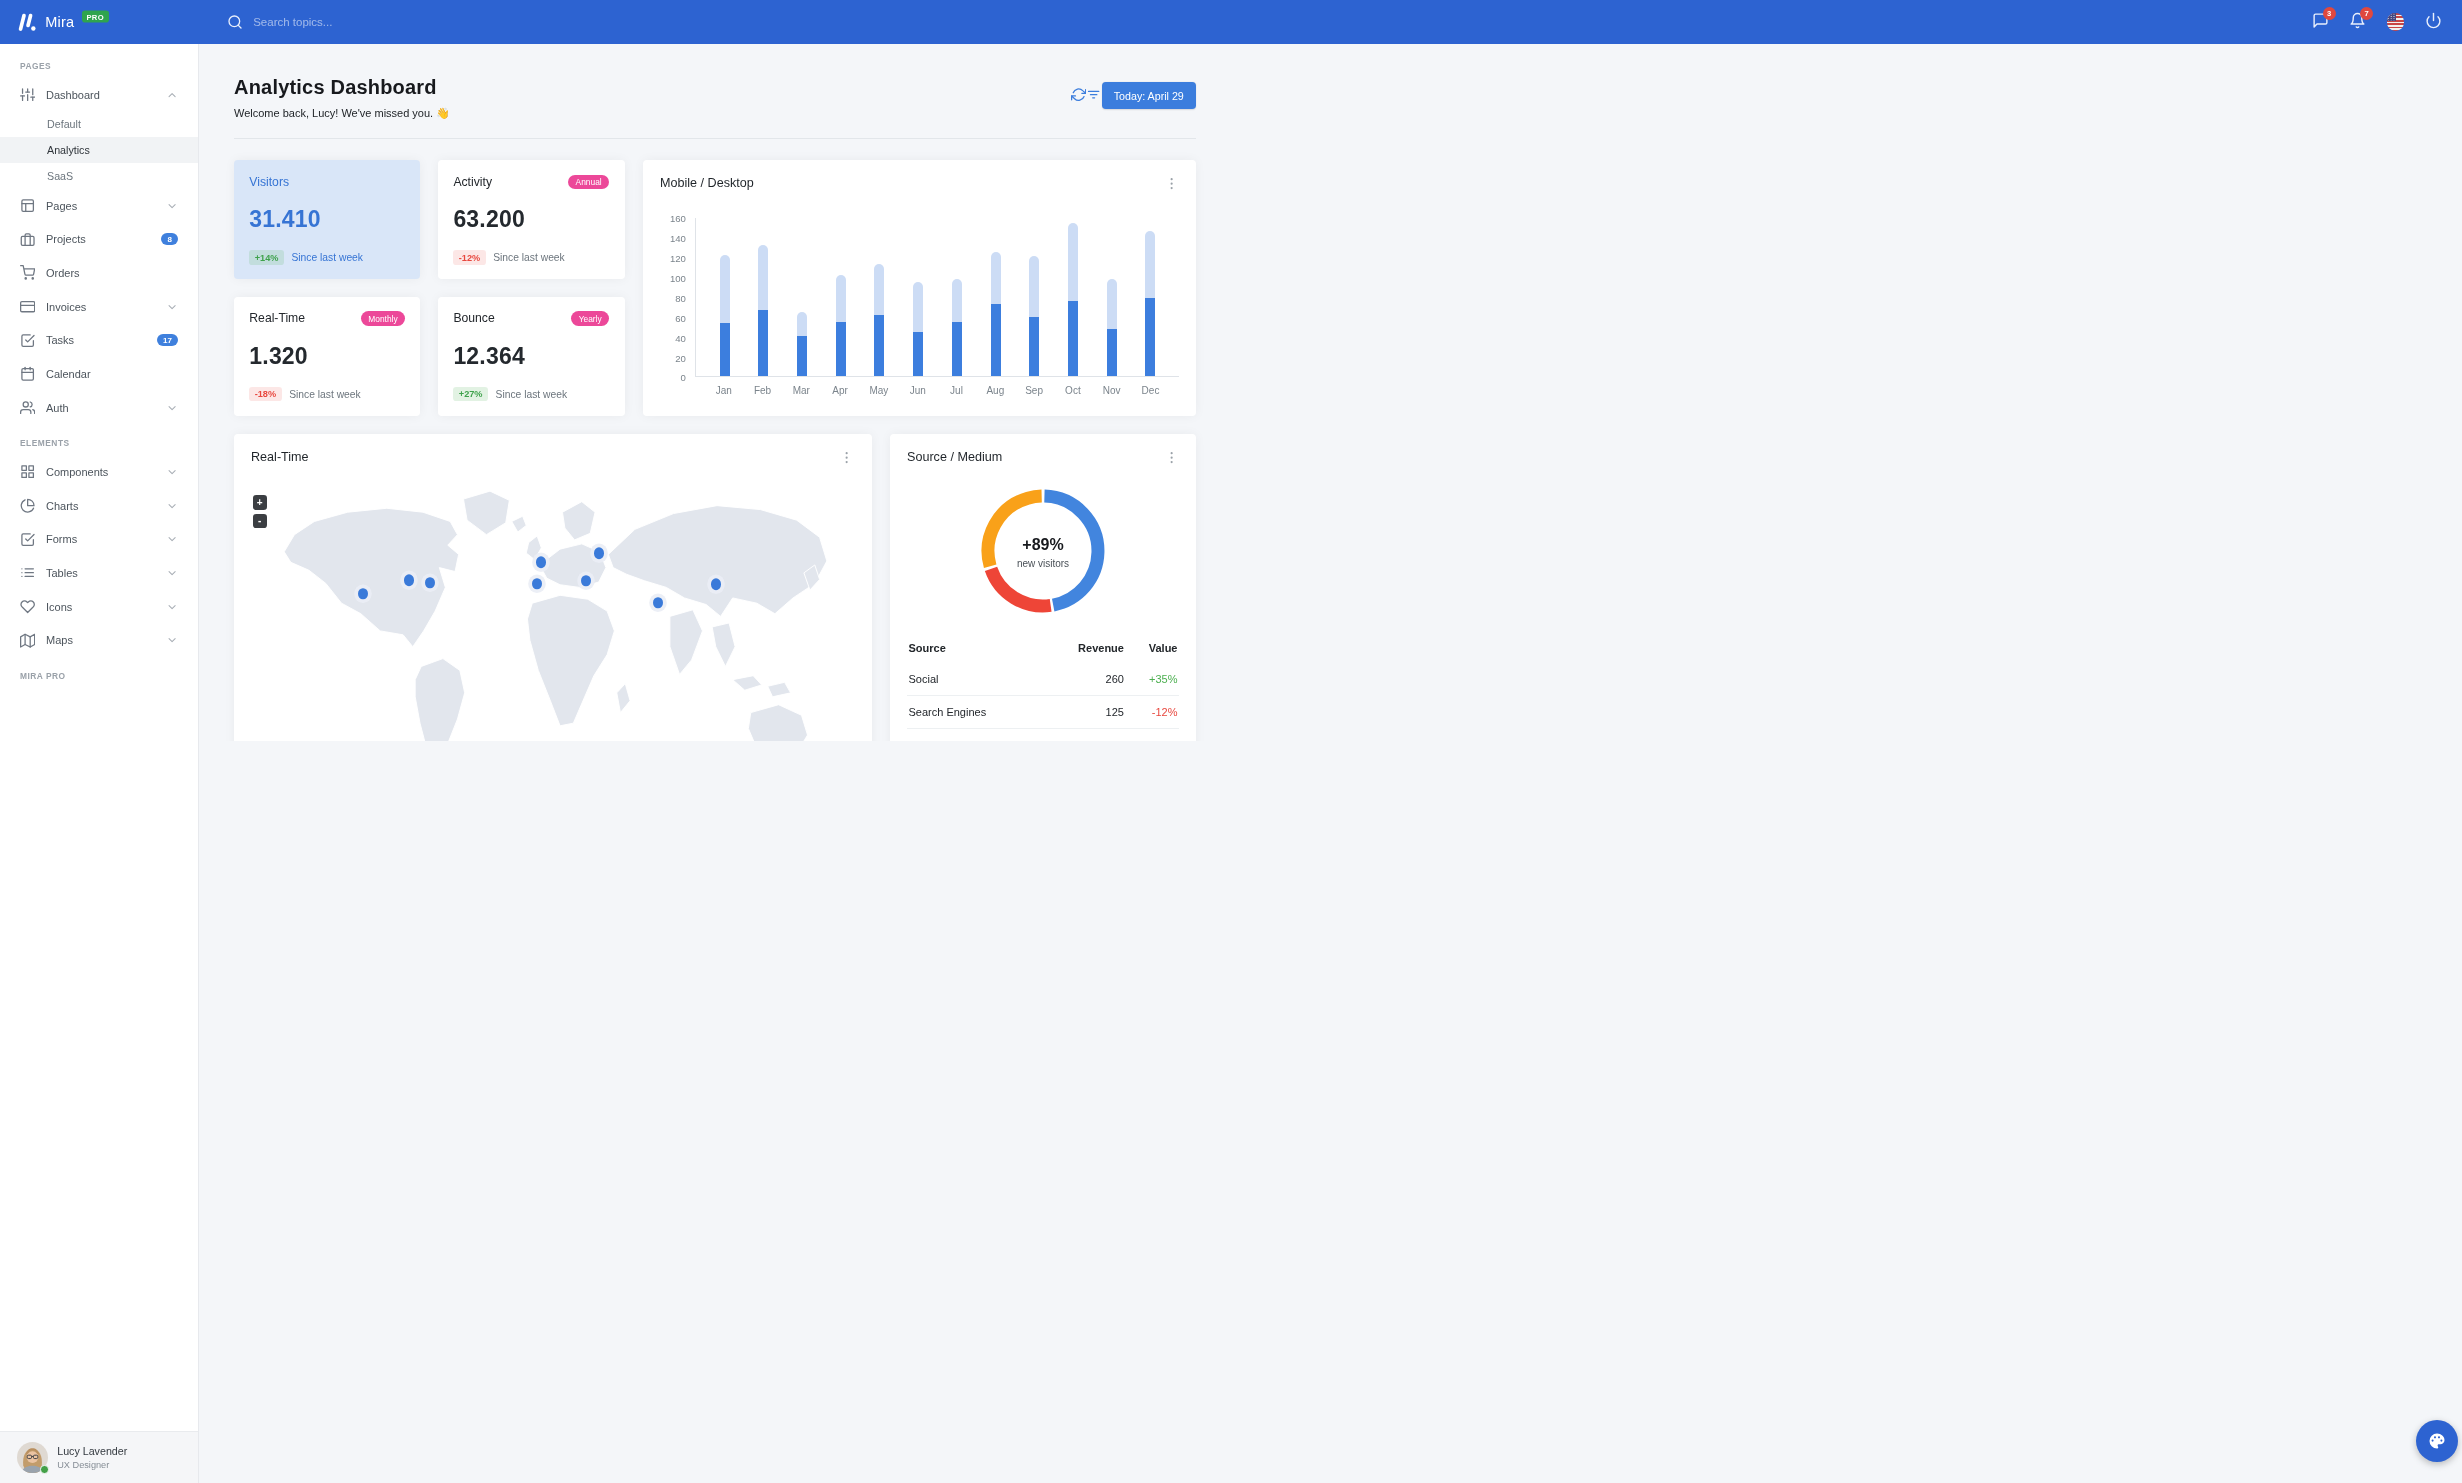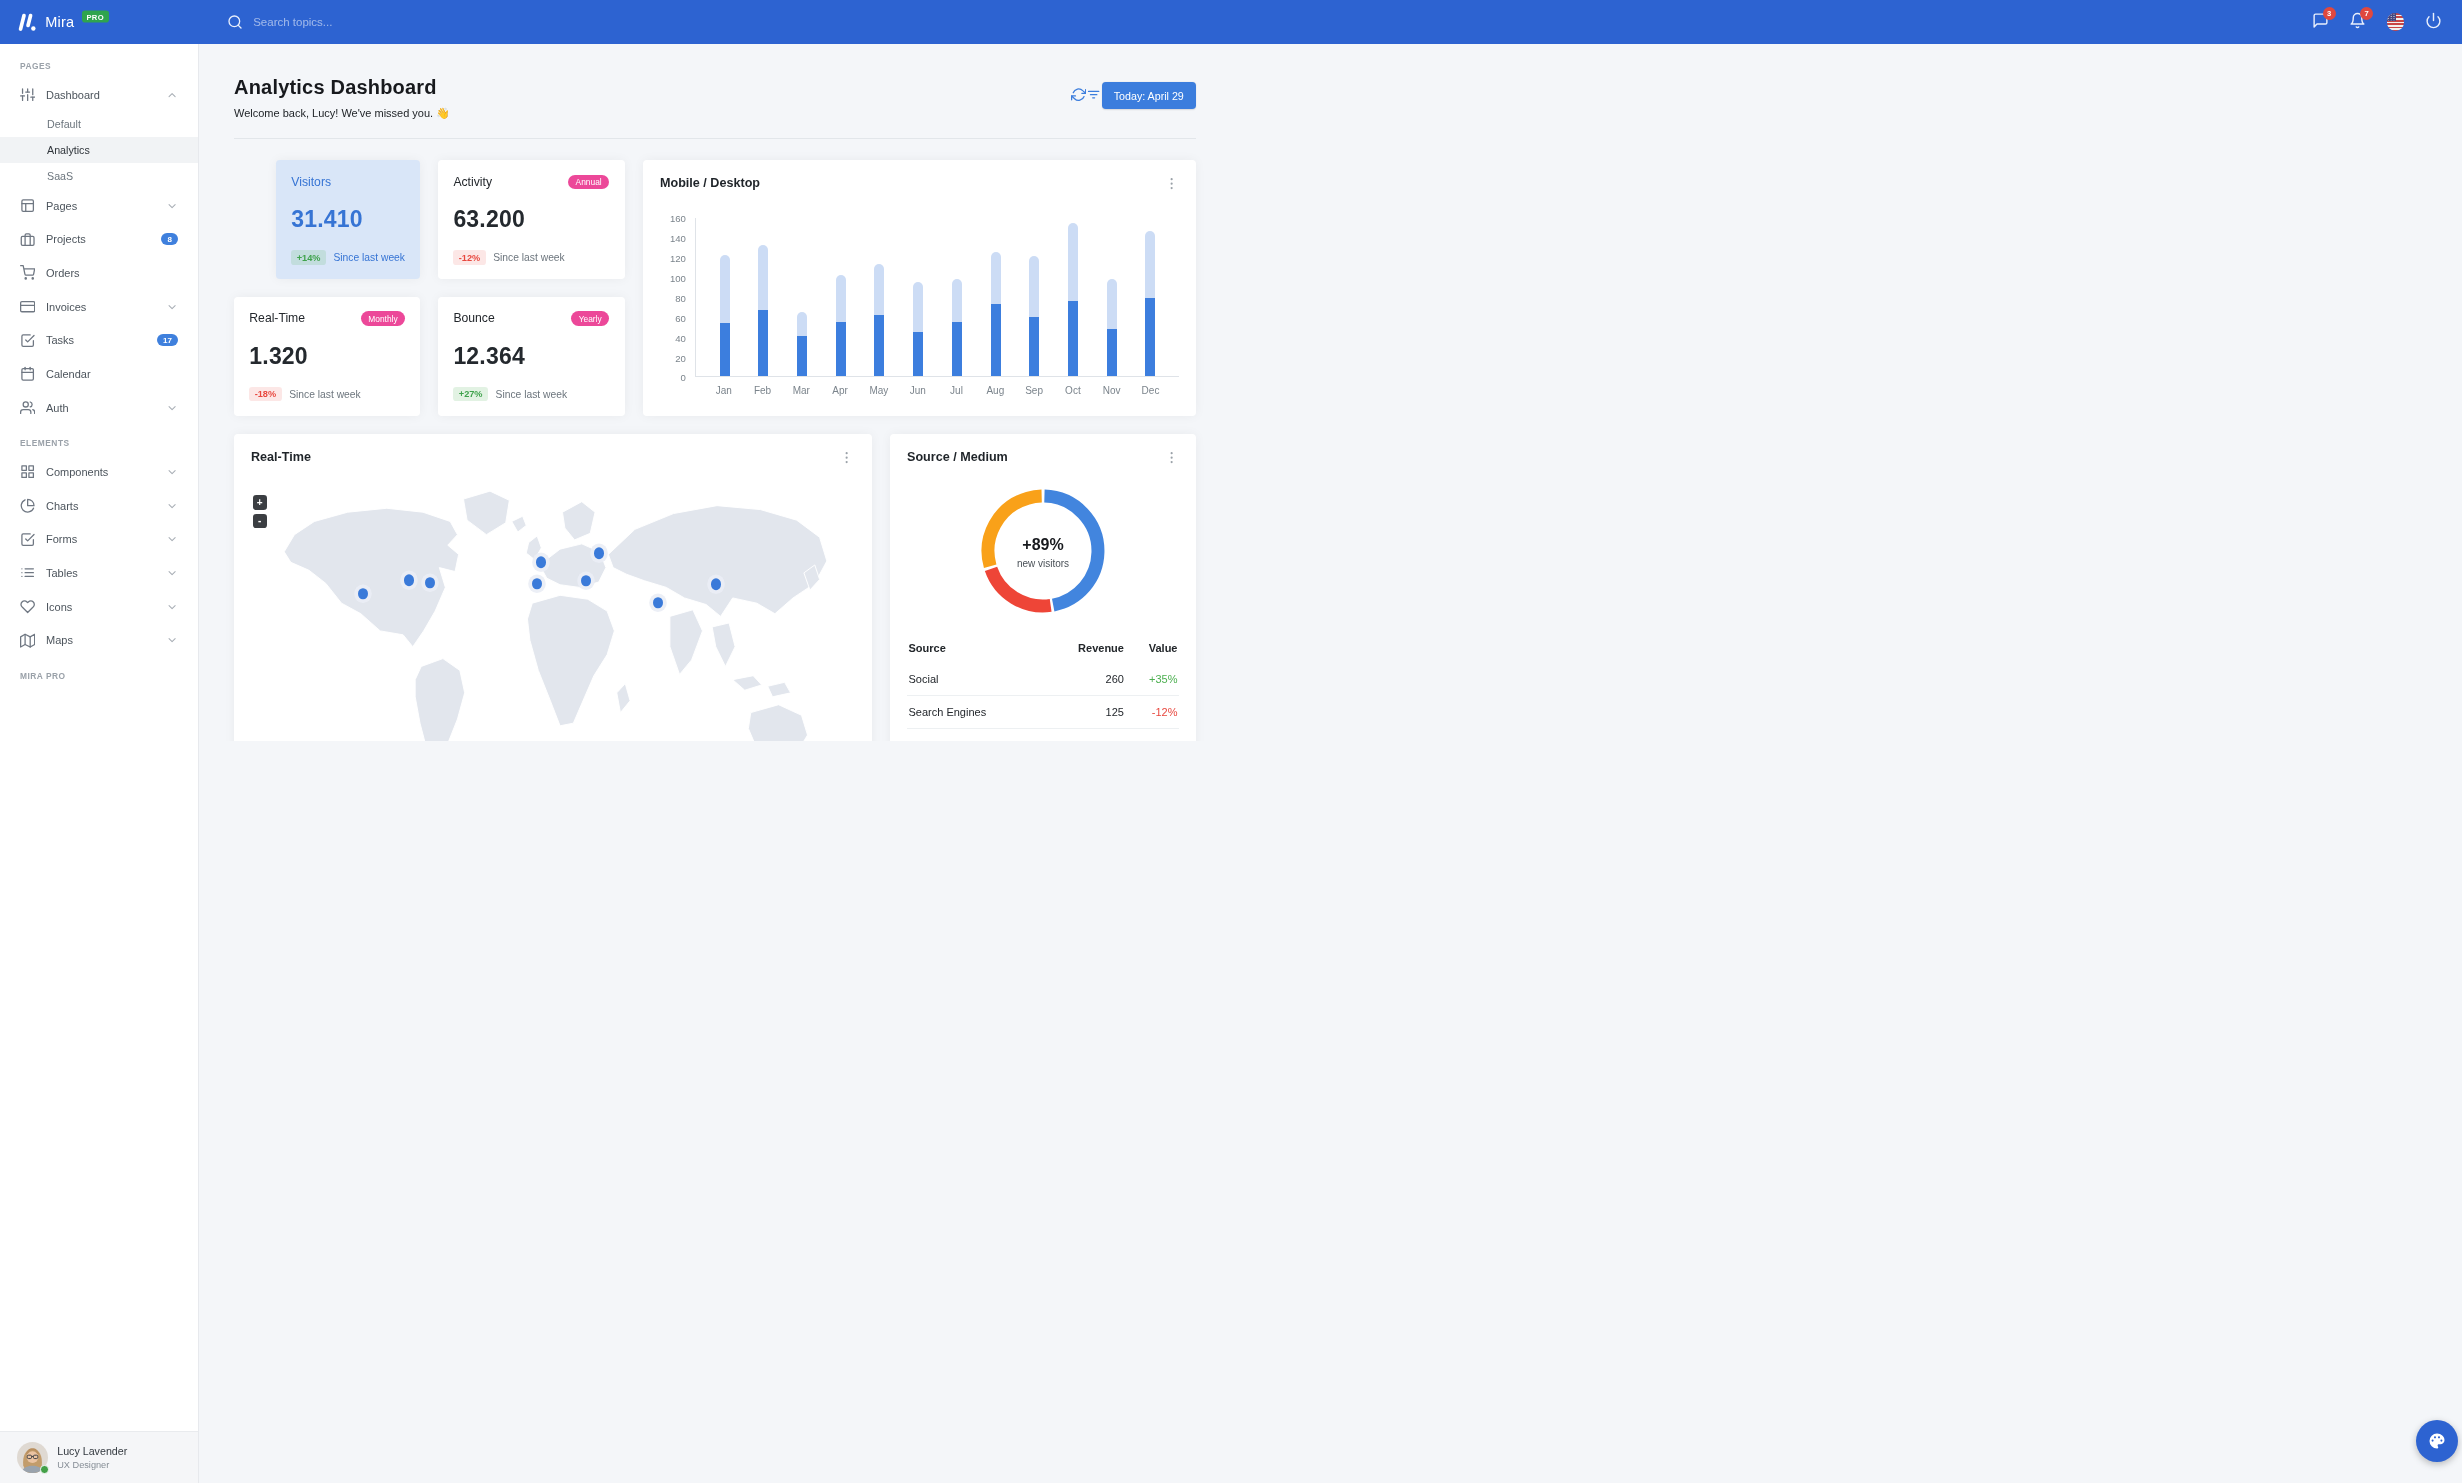--- a/index.html
+++ b/index.html
@@ -60,35 +60,35 @@
   .icon-btn { color:#3b7ddd; display:flex; cursor:pointer; background:none; border:none; }
   .date-btn { background:#3b7ddd; color:#fff; border:none; font-size:10.7px; font-weight:500;
     font-family:"Liberation Sans", sans-serif; padding:7.6px 12.2px; border-radius:3.8px; cursor:pointer;
     box-shadow:0 0.8px 1.5px rgba(0,0,0,.12); }
   .head-rule { border:none; border-top:0.8px solid #e2e6ea; margin:18.4px 0 21.4px; }
 
   .row1 { display:flex; gap:18.4px; }
   .stats-grid { flex:0 0 40.6%; display:grid; grid-template-columns:1fr 1fr; grid-template-rows:1fr 1fr; gap:17.6px; }
   .card { background:#fff; border-radius:3.8px; box-shadow:0 0 10.7px rgba(33,37,41,.05); }
   .stat-card { padding:14.5px 15.3px; display:flex; flex-direction:column; justify-content:space-between; min-height:119px; }
-  .stat-card.highlight { background:#d9e6f8;margin-left:42px; }
+  .stat-card.highlight { background:#d9e6f8; }
   .stat-top { display:flex; justify-content:space-between; align-items:flex-start; }
   .stat-title { font-size:12.2px; font-weight:500; color:#23272c; }
   .stat-card.highlight .stat-title, .stat-card.highlight .stat-num, .stat-card.highlight .stat-caption { color:#3674d4; }
   .pill { background:#ec4899; color:#fff; font-size:8.4px; font-weight:500; padding:2.3px 7.6px; border-radius:9.2px; }
   .stat-num { font-size:23px; font-weight:600; color:#24292e; letter-spacing:0.2px; }
   .stat-bottom { display:flex; align-items:center; gap:7.6px; }
   .chip { font-size:9.2px; font-weight:700; padding:2.3px 5.4px; border-radius:3.1px; }
   .chip.positive { color:#3fa24c; background:rgba(76,175,80,.16); }
   .chip.negative { color:#e8483f; background:rgba(232,72,63,.13); }
   .stat-caption { font-size:10.3px; color:#6c757d; }
 
   .chart-card { flex:1; padding:15.3px 17px; }
   .card-head { display:flex; justify-content:space-between; align-items:flex-start; }
-  .card-title { font-size:12.6px; font-weight:700; color:#1f2429; }
+  .card-title { font-size:12.6px; font-weight:400; color:#1f2429; }
   .kebab { color:#9aa1a8; display:flex; cursor:pointer; background:none; border:none; }
 
   .chart-body { display:flex; margin-top:24.5px; }
   .y-axis { width:26px; position:relative; height:159px; margin-right:9.2px; }
   .y-axis span { position:absolute; right:0; transform:translateY(-50%); font-size:9.6px; color:#7b848c; }
   .chart-right { flex:1; }
   .plot { height:159px; border-left:0.8px solid #dfe3e8; border-bottom:0.8px solid #dfe3e8;
     display:flex; padding:0 9.2px; }
   .bar-col { flex:1; display:flex; align-items:flex-end; justify-content:center; height:100%; }
   .bar { width:10px; display:flex; flex-direction:column; justify-content:flex-end; height:100%; }

